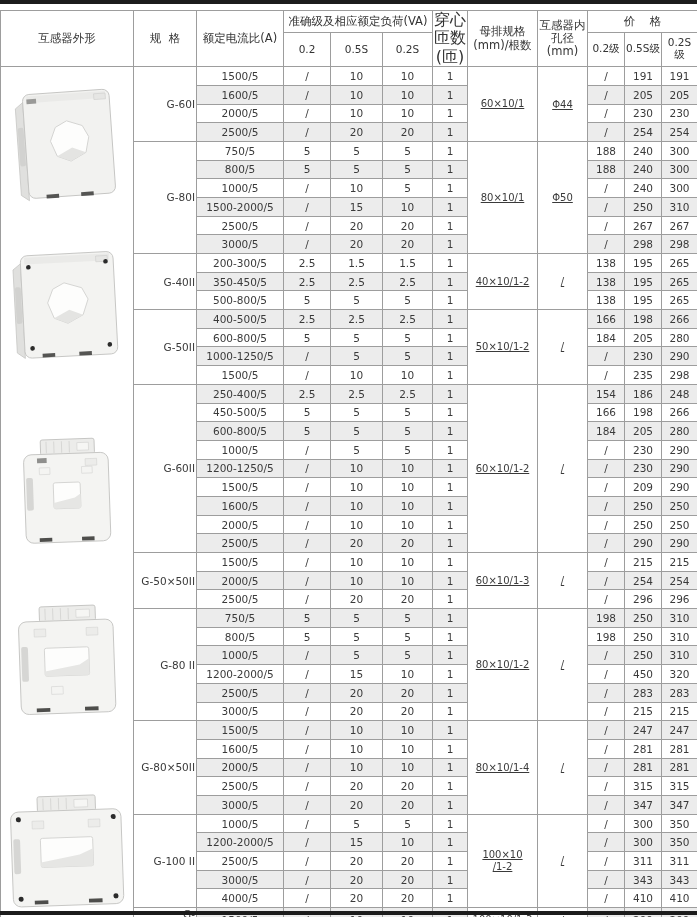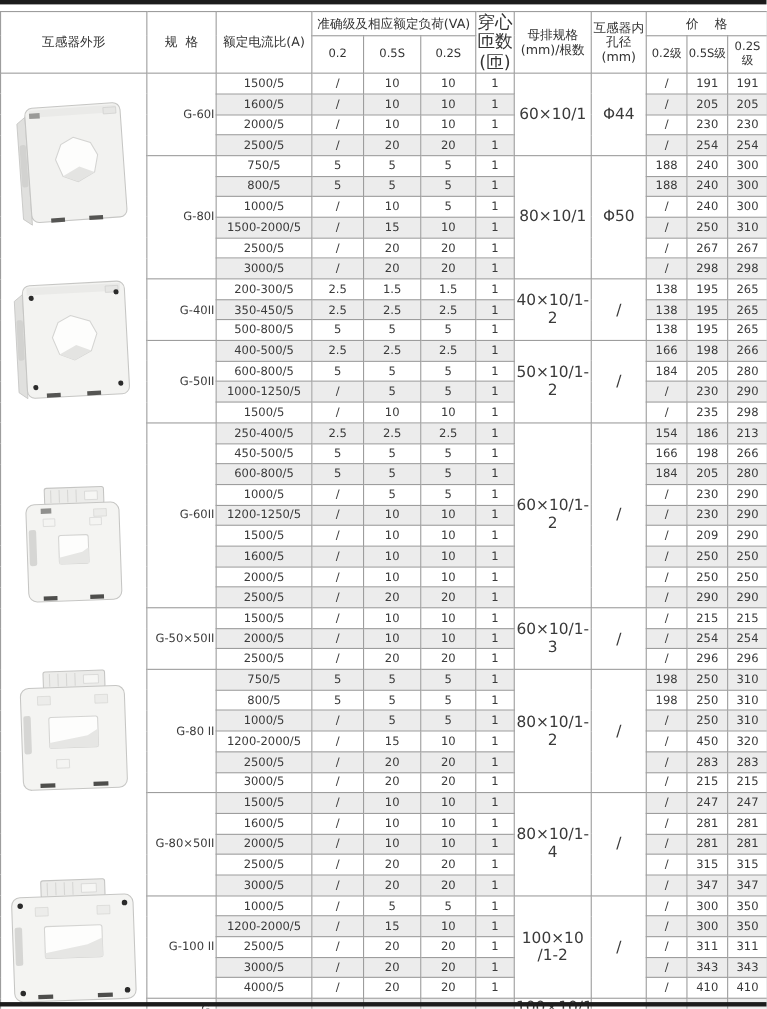--- a/index.html
+++ b/index.html
@@ -12,21 +12,21 @@
   th, td {
     border:1px solid #9d9d9d; text-align:center; vertical-align:middle;
     color:#3a3a3a; font-size:10.5px; padding:0 1px; overflow:hidden;
   }
   thead th { font-size:11.5px; font-weight:normal; color:#333; background:#fff; }
   thead tr.h1 { height:17px; }
   thead tr.h2 { height:23px; }
   thead tr.h2 th { font-size:10.5px; }
   tbody tr { height:18.7px; }
   tbody tr.shade td { background:#ececec; }
-  td.merge { background:#fff !important; font-size:14px; }
+  td.merge { background:#fff !important; font-size:10px;text-decoration:underline; }
   td.spec  { background:#fff !important; font-size:10.5px;text-align:right; }
   td.appearance { background:#fff !important; border-top:none; padding:0; }
   .pre { white-space:pre-line; line-height:1.15; }
   .sp  { white-space:pre; }
   .photos { position:relative; width:100%; height:861px; }
   .photo { position:absolute; left:50%; transform:translateX(-50%); }
   .photo svg { display:block; }
 </style>
 </head>
 <body>
@@ -366,21 +366,21 @@
           <td class="spec" rowspan="9">G-60II</td>
           <td>250-400/5</td>
           <td>2.5</td>
           <td>2.5</td>
           <td>2.5</td>
           <td>1</td>
           <td class="merge pre" rowspan="9">60×10/1-2</td>
           <td class="merge" rowspan="9">/</td>
           <td>154</td>
           <td>186</td>
-          <td>213</td>
+          <td>248</td>
         </tr>
         <tr>
           <td>450-500/5</td>
           <td>5</td>
           <td>5</td>
           <td>5</td>
           <td>1</td>
           <td>166</td>
           <td>198</td>
           <td>266</td>

